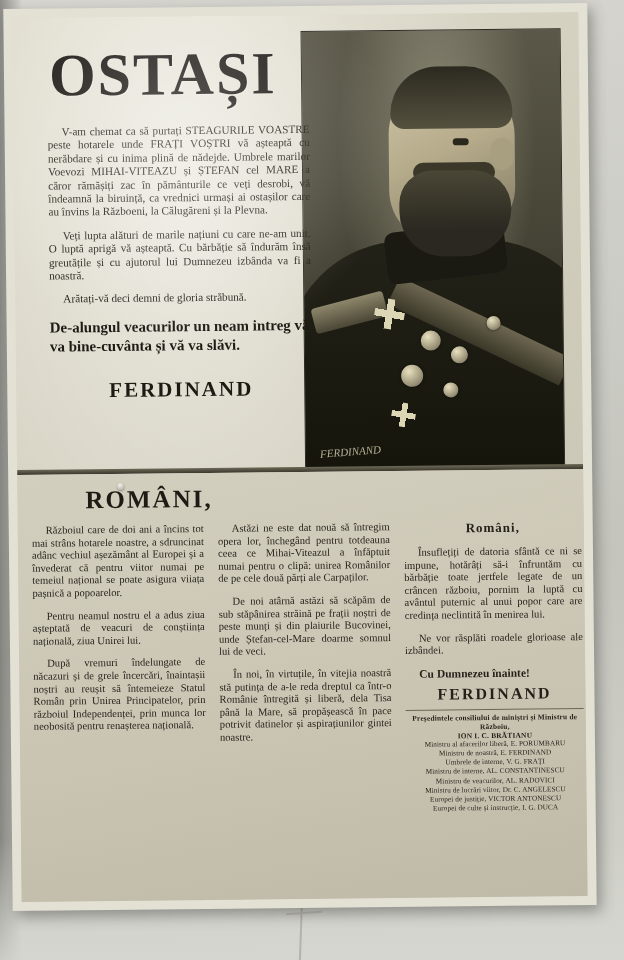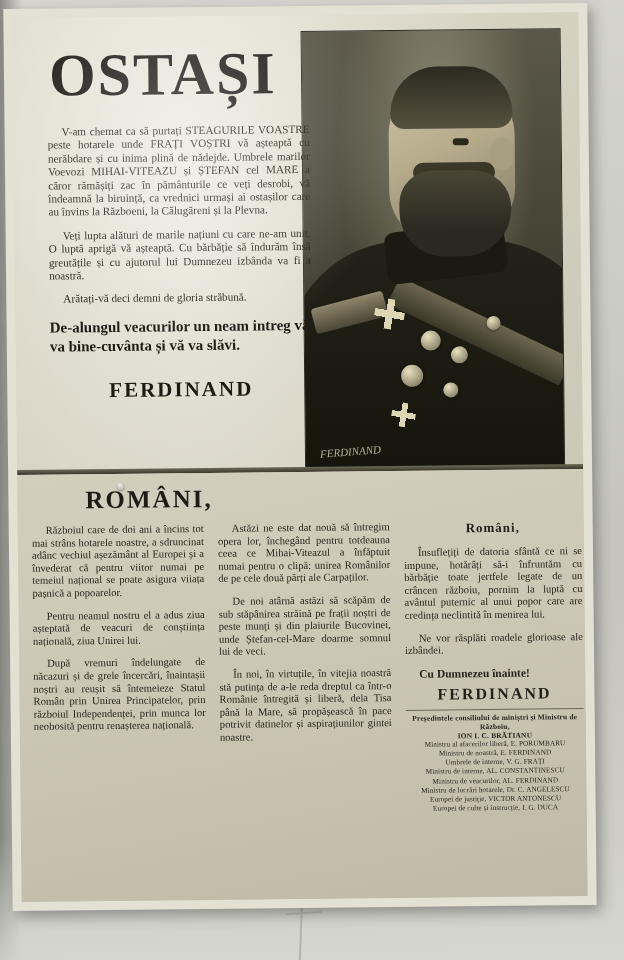--- a/index.html
+++ b/index.html
@@ -401,24 +401,24 @@
           <div class="cab-line">
             <span>Umbrele de interne,</span>
             <b>V. G. FRAȚI</b>
           </div>
           <div class="cab-line">
             <span>Ministru de interne,</span>
             <b>AL. CONSTANTINESCU</b>
           </div>
           <div class="cab-line">
             <span>Ministru de veacurilor,</span>
-            <b>AL. FERDINAND</b>
-          </div>
-          <div class="cab-line">
-            <span>Ministru de lucrări hotarele,</span>
+            <b>AL. RADOVICI</b>
+          </div>
+          <div class="cab-line">
+            <span>Ministru de lucrări viitor,</span>
             <b>Dr. C. ANGELESCU</b>
           </div>
           <div class="cab-line">
             <span>Europei de justiție,</span>
             <b>VICTOR ANTONESCU</b>
           </div>
           <div class="cab-line">
             <span>Europei de culte și instrucție,</span>
             <b>I. G. DUCA</b>
           </div>

